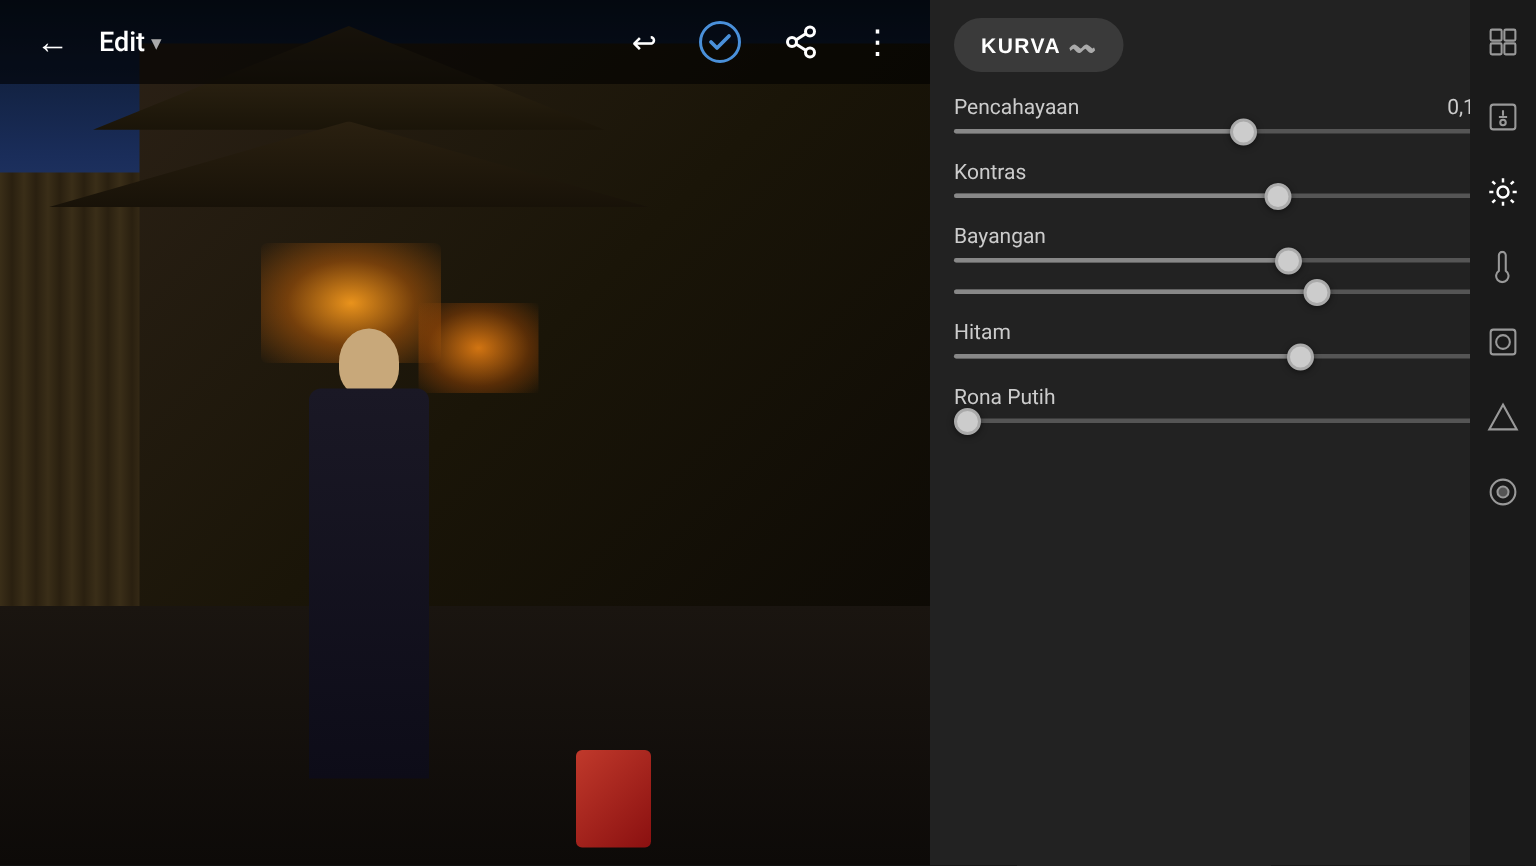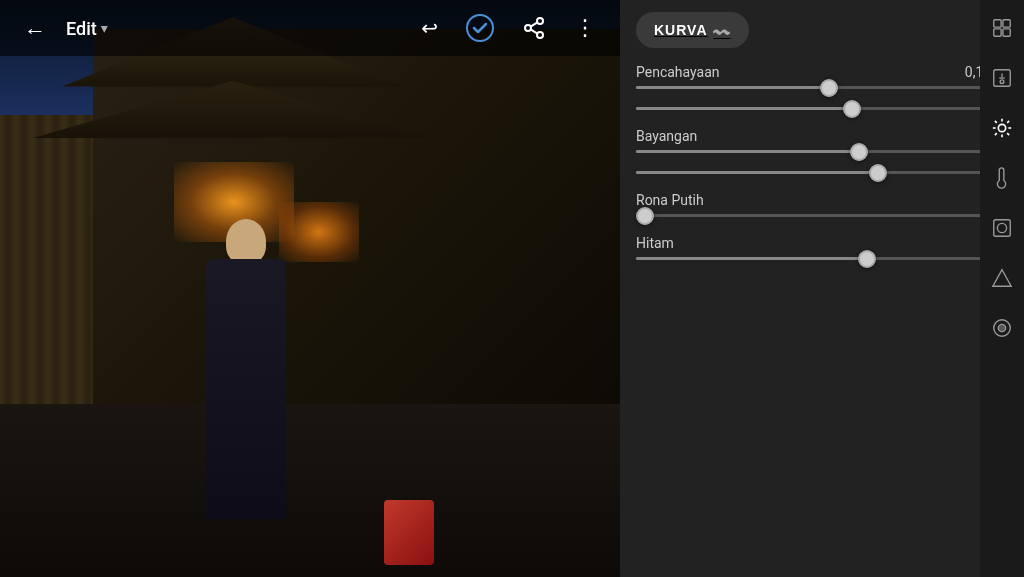--- a/index.html
+++ b/index.html
@@ -198,21 +198,20 @@
       padding: 12px 16px;
       overflow-y: auto;
     }
 
     
     .kurva-row {
       display: flex;
       align-items: center;
       justify-content: space-between;
       margin-bottom: 16px;
-      text-decoration: underline;
     }
 
     .kurva-btn {
       background: #3a3a3a;
       border: none;
       border-radius: 20px;
       color: #fff;
       font-size: 14px;
       font-weight: 600;
       padding: 6px 18px;
@@ -395,20 +394,24 @@
           <span class="slider-label">Pencahayaan</span>
           <span class="slider-value">0,10EV</span>
         </div>
         <div class="slider-track">
           <div class="slider-fill" style="width:52%;"></div>
           <div class="slider-thumb" style="left:calc(52% - 9px);"></div>
         </div>
       </div>
 
       <div class="slider-row">
+        <div class="slider-header">
+          <span class="slider-label">Kontras</span>
+          <span class="slider-value">16</span>
+        </div>
         <div class="slider-track">
           <div class="slider-fill" style="width:58%;"></div>
           <div class="slider-thumb" style="left:calc(58% - 9px);"></div>
         </div>
       </div>
 
       <div class="slider-row">
         <div class="slider-header">
           <span class="slider-label">Bayangan</span>
           <span class="slider-value">20</span>
@@ -421,37 +424,37 @@
 
       <div class="slider-row">
         <div class="slider-track">
           <div class="slider-fill" style="width:65%;"></div>
           <div class="slider-thumb" style="left:calc(65% - 9px);"></div>
         </div>
       </div>
 
       <div class="slider-row">
         <div class="slider-header">
+          <span class="slider-label">Hitam</span>
+          <span class="slider-value">26</span>
+        </div>
+        <div class="slider-track">
+          <div class="slider-fill" style="width:62%;"></div>
+          <div class="slider-thumb" style="left:calc(62% - 9px);"></div>
+        </div>
+      </div>
+
+      <div class="slider-row">
+        <div class="slider-header">
           <span class="slider-label">Rona Putih</span>
           <span class="slider-value">-100</span>
         </div>
         <div class="slider-track">
           <div class="slider-fill rona-fill" style="width:0%;"></div>
           <div class="slider-thumb" style="left:calc(0% - 0px);"></div>
-        </div>
-      </div>
-
-      <div class="slider-row">
-        <div class="slider-header">
-          <span class="slider-label">Hitam</span>
-          <span class="slider-value">26</span>
-        </div>
-        <div class="slider-track">
-          <div class="slider-fill" style="width:62%;"></div>
-          <div class="slider-thumb" style="left:calc(62% - 9px);"></div>
         </div>
       </div>
 
     </div>
   </div>
 
   <div class="right-toolbar">
 
     <div class="toolbar-icon">
       <svg viewBox="0 0 24 24" fill="none" stroke="#999" stroke-width="1.5">

